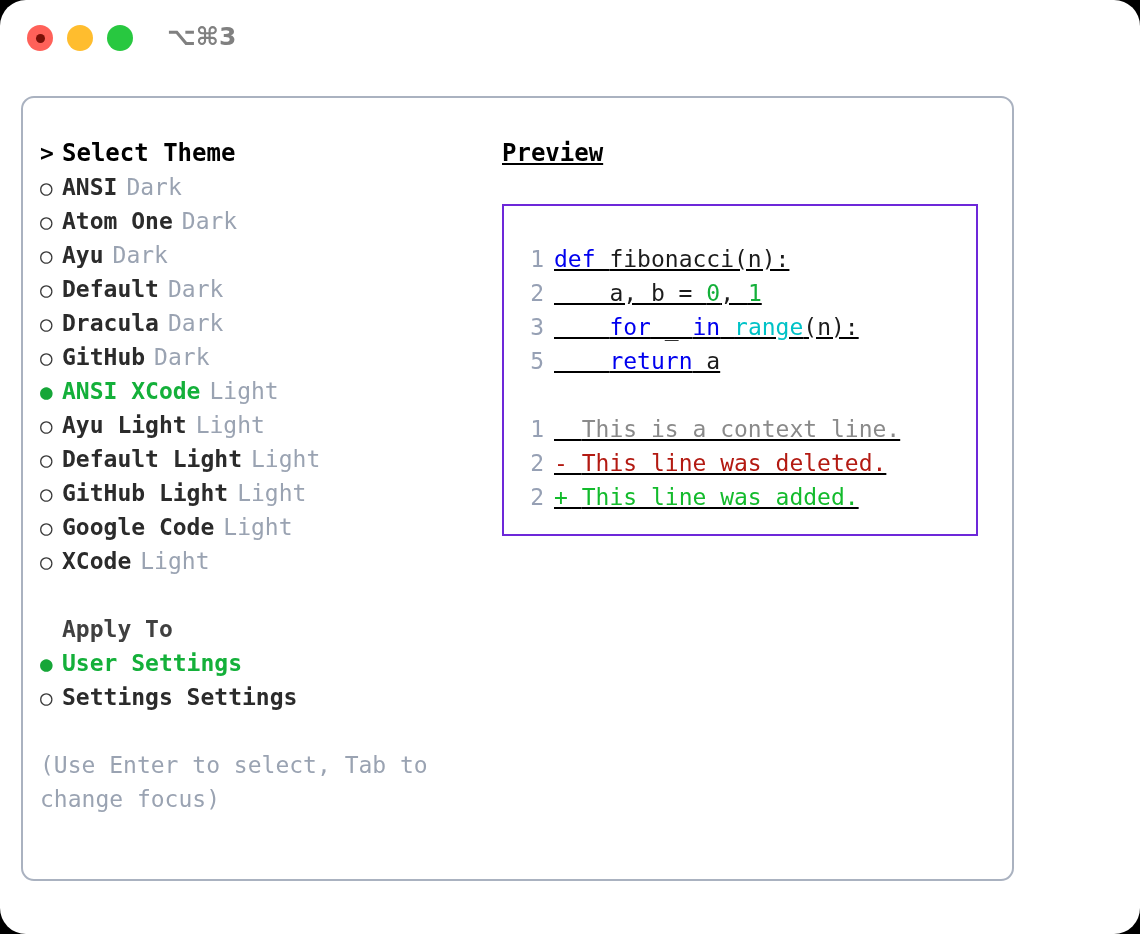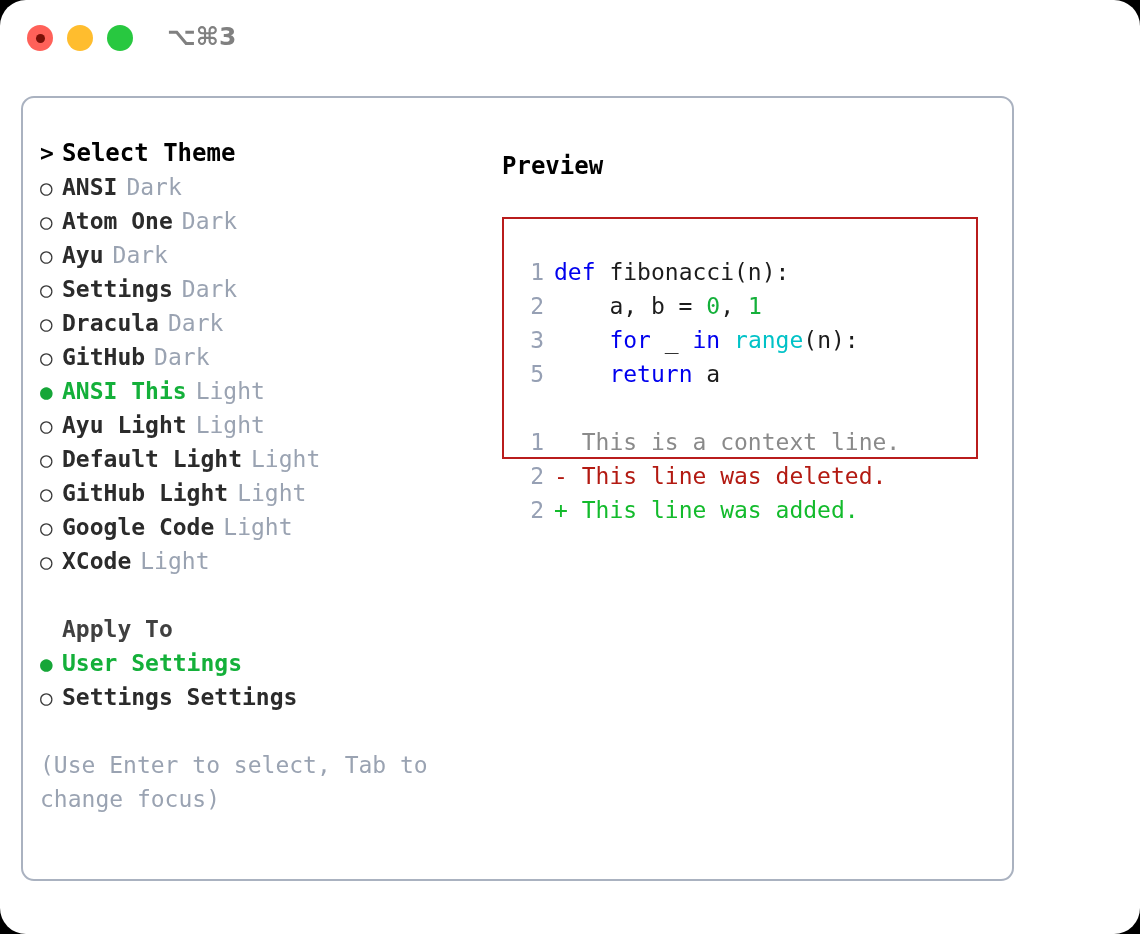--- a/index.html
+++ b/index.html
@@ -139,35 +139,36 @@
     line-height: 34px;
     color: #9aa3b2;
     width: 410px;
     white-space: pre-wrap;
   }
 
   
   .right-col {
     position: absolute;
     left: 479px;
-    top: 51px;
+    top: 38px;
     width: 490px;
+    text-decoration: underline;
   }
   .preview-title {
     font-size: 24px;
     font-weight: bold;
     color: #000000;
     line-height: 34px;
     height: 34px;
   }
   .preview-box {
     margin-top: 34px;
     width: 476px;
-    height: 242px;
-    border: 2px solid #b91c1c;
+    height: 332px;
+    border: 2px solid #6d28d9;
     box-sizing: border-box;
     background: #ffffff;
     padding: 36px 0 0 14px;
   }
 
   .code-line {
     font-size: 23px;
     line-height: 34px;
     height: 34px;
     white-space: pre;
@@ -210,24 +211,24 @@
     <div class="left-col">
 
       <div class="row header-row">
         <span class="bullet">&gt;</span><span>Select Theme</span>
       </div>
 
       <div id="theme-list">
           <div class="row"><span class="bullet bullet-empty">○</span><span class="item-name">ANSI</span><span class="item-kind">Dark</span></div>
           <div class="row"><span class="bullet bullet-empty">○</span><span class="item-name">Atom One</span><span class="item-kind">Dark</span></div>
           <div class="row"><span class="bullet bullet-empty">○</span><span class="item-name">Ayu</span><span class="item-kind">Dark</span></div>
-          <div class="row"><span class="bullet bullet-empty">○</span><span class="item-name">Settings</span><span class="item-kind">Dark</span></div>
+          <div class="row"><span class="bullet bullet-empty">○</span><span class="item-name">Default</span><span class="item-kind">Dark</span></div>
           <div class="row"><span class="bullet bullet-empty">○</span><span class="item-name">Dracula</span><span class="item-kind">Dark</span></div>
           <div class="row"><span class="bullet bullet-empty">○</span><span class="item-name">GitHub</span><span class="item-kind">Dark</span></div>
-          <div class="row"><span class="bullet bullet-filled">●</span><span class="item-name selected">ANSI This</span><span class="item-kind">Light</span></div>
+          <div class="row"><span class="bullet bullet-filled">●</span><span class="item-name selected">ANSI XCode</span><span class="item-kind">Light</span></div>
           <div class="row"><span class="bullet bullet-empty">○</span><span class="item-name">Ayu Light</span><span class="item-kind">Light</span></div>
           <div class="row"><span class="bullet bullet-empty">○</span><span class="item-name">Default Light</span><span class="item-kind">Light</span></div>
           <div class="row"><span class="bullet bullet-empty">○</span><span class="item-name">GitHub Light</span><span class="item-kind">Light</span></div>
           <div class="row"><span class="bullet bullet-empty">○</span><span class="item-name">Google Code</span><span class="item-kind">Light</span></div>
           <div class="row"><span class="bullet bullet-empty">○</span><span class="item-name">XCode</span><span class="item-kind">Light</span></div>
         </div>
 
       <div class="section-gap"></div>
 
       <div class="subheader">Apply To</div>

